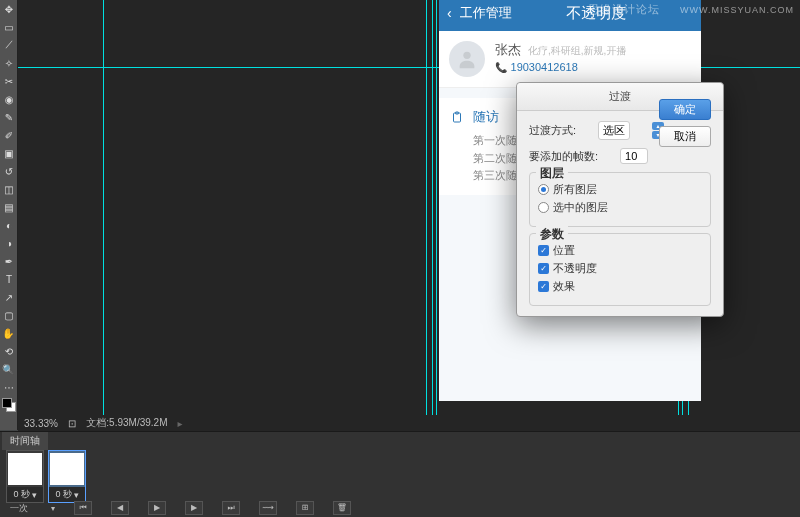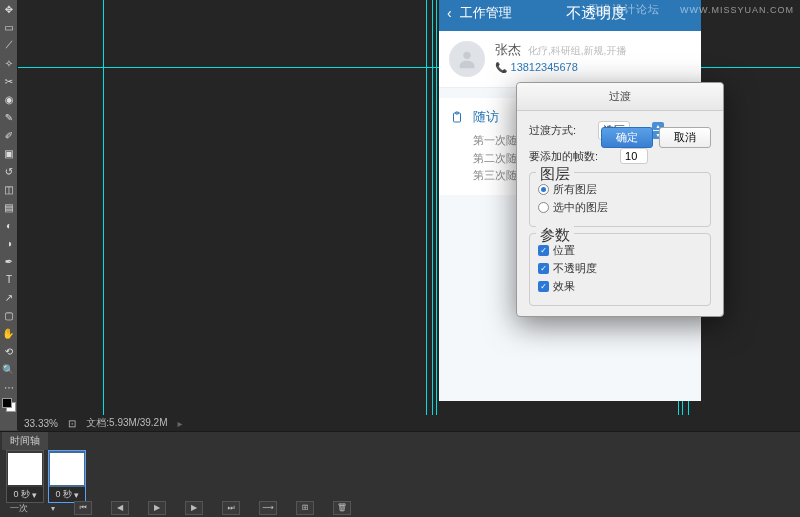--- a/index.html
+++ b/index.html
@@ -43,26 +43,26 @@
 .dlg-body { padding: 10px 12px; }
 .dlg-row { display: flex; align-items: center; margin-bottom: 8px; gap: 22px; }
 .dlg-lbl { color: #333; font-size: 11px; white-space: nowrap; }
 .select { background: #fff; border: 1px solid #ccc; border-radius: 3px; padding: 1px 4px; font-size: 11px; width: 32px; display: flex; justify-content: space-between; align-items: center; }
 .stepper { display: flex; flex-direction: column; width: 12px; }
 .step-btn { height: 8px; background: #4a8fd6; color: #fff; font-size: 6px; text-align: center; line-height: 8px; border-radius: 2px; margin-bottom: 1px; cursor: pointer; }
 .num-input { background: #fff; border: 1px solid #ccc; border-radius: 3px; padding: 1px 4px; width: 28px; font-size: 11px; }
 .btn { border: 1px solid #aaa; border-radius: 3px; padding: 2px 0; width: 52px; text-align: center; font-size: 11px; background: linear-gradient(#fff, #eee); cursor: pointer; }
 .btn.primary { background: linear-gradient(#5aa0e8, #3a7fd0); color: #fff; border-color: #2a6fc0; }
 .fieldset { border: 1px solid #ccc; border-radius: 4px; padding: 6px 8px 8px; margin-top: 6px; position: relative; }
-.legend { position: absolute; top: -8px; left: 6px; background: #efefef; padding: 0 4px; color: #333; font-size: 15px; }
+.legend { position: absolute; top: -8px; left: 6px; background: #efefef; padding: 0 4px; color: #333; font-size: 12px; font-weight: bold; }
 .radio-row, .check-row { display: flex; align-items: center; gap: 4px; margin: 3px 0; color: #333; }
 .radio { width: 11px; height: 11px; border: 1px solid #888; border-radius: 50%; display: inline-flex; align-items: center; justify-content: center; background: #fff; }
 .radio.on::after { content: ""; width: 5px; height: 5px; background: #2c78d7; border-radius: 50%; }
 .check { width: 11px; height: 11px; background: #2c78d7; border-radius: 2px; color: #fff; font-size: 8px; text-align: center; line-height: 11px; }
-.dlg-right { position: absolute; right: 12px; top: 44px; display: flex; flex-direction: row; gap: 6px; }
+.dlg-right { position: absolute; right: 12px; top: 16px; display: flex; flex-direction: column; gap: 6px; }
 
 
 .status { position: absolute; left: 18px; top: 415px; right: 0; height: 16px; background: #252525; display: flex; align-items: center; padding: 0 6px; gap: 10px; font-size: 10px; color: #bbb; }
 .status-sep { color: #666; }
 
 
 .timeline { position: absolute; left: 0; top: 431px; right: 0; height: 86px; background: #323232; border-top: 1px solid #1a1a1a; }
 .tl-tab { position: absolute; top: 0; left: 2px; background: #454545; padding: 2px 8px; font-size: 10px; color: #ccc; }
 .tl-frames { position: absolute; top: 18px; left: 6px; display: flex; gap: 4px; }
 .frame { width: 38px; border: 1px solid #555; background: #3a3a3a; }
@@ -132,21 +132,21 @@
               <path d="M4 20c0-4 4-6 8-6s8 2 8 6v2H4z"></path>
             </svg>
         </div>
         <div class="pinfo">
           <div>
             <span class="pname">张杰</span>
             <span class="ptags">化疗,科研组,新规,开播</span>
           </div>
           <div class="pphone">
             <span class="pphone-ico">📞</span>
-            <span>13812345678</span>
+            <span>19030412618</span>
           </div>
         </div>
       </div>
       <div class="section">
         <div class="inner-ico">
           <svg viewBox="0 0 24 24" fill="none" stroke="#2c78b7" stroke-width="2">
               <rect x="5" y="4" width="14" height="18" rx="2"></rect>
               <rect x="9" y="2" width="6" height="4" rx="1"></rect>
             </svg>
         </div>

